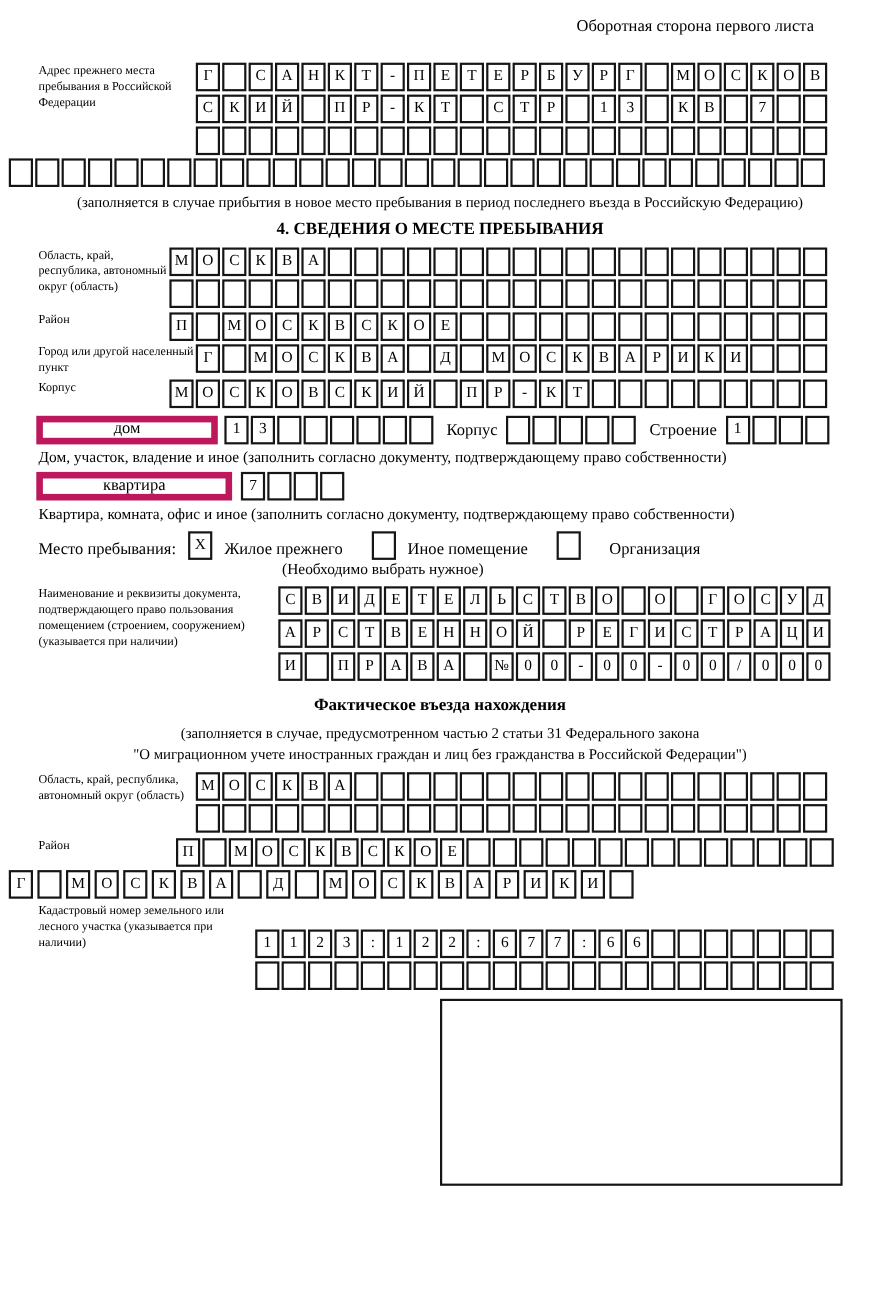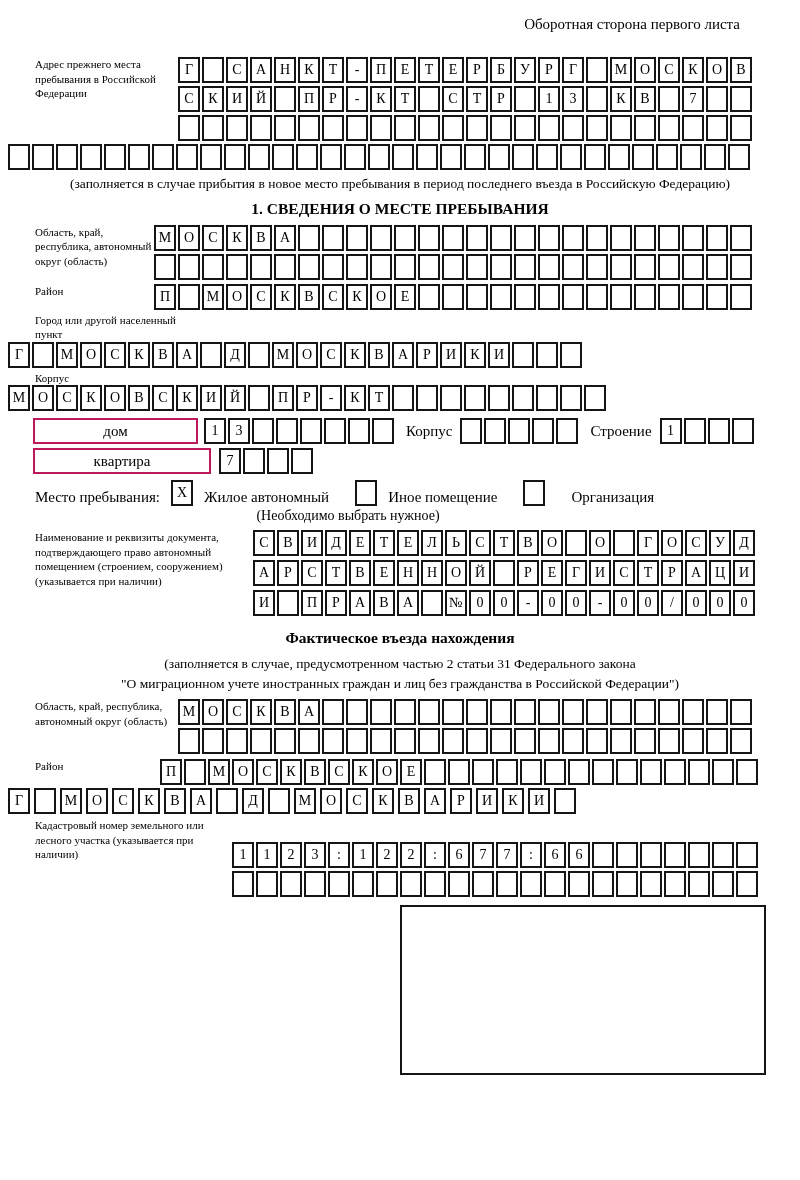--- a/index.html
+++ b/index.html
@@ -20,24 +20,24 @@
         display:flex;align-items:center;justify-content:center;font-size:14px;line-height:1;
         font-family:"Liberation Serif","DejaVu Serif",serif;}
   .fullrow{margin-top:3px;}
 
   .note{font-size:13.5px;line-height:1.3;}
   .center{text-align:center;}
   .note-top{margin-top:5px;}
   .sec-title{margin-top:7px;text-align:center;font-size:15.5px;font-weight:bold;}
 
   .mt24{margin-top:24px;} .mt7{margin-top:7px;} .mt6{margin-top:6px;} .mt5{margin-top:5px;}
-  .mt4{margin-top:4px;} .mt3{margin-top:3px;flex-direction:column;} .mt8{margin-top:8px;} .mt2{margin-top:2px;}
+  .mt4{margin-top:4px;} .mt3{margin-top:3px;} .mt8{margin-top:8px;} .mt2{margin-top:2px;}
 
   .houserow{margin-left:25px;align-items:center;}
-  .widebox{box-sizing:border-box;height:26px;border:2px solid #be185d;display:flex;
+  .widebox{box-sizing:border-box;height:26px;border:6px solid #be185d;display:flex;
            align-items:center;justify-content:center;font-size:15px;}
   .wb-house{width:165px;margin-right:6px;}
   .wb-apt{width:178px;margin-right:8px;}
   .inline-lbl{font-size:15px;padding:0 8px 0 12px;line-height:26px;}
   .left-note{margin-left:27px;font-size:14px;}
 
   .stayrow{margin-left:27px;margin-top:6px;align-items:flex-end;font-size:15px;}
   .stayrow .gap{display:inline-block;width:11px;}
   .stayrow .gap-l{display:inline-block;width:26px;}
   .choose-note{margin-top:2px;margin-left:90px;width:500px;text-align:center;font-size:14px;}
@@ -166,21 +166,21 @@
       <span class="cell"></span>
       <span class="cell"></span>
       <span class="cell"></span>
       <span class="cell"></span>
       <span class="cell"></span>
       <span class="cell"></span>
       <span class="cell"></span>
     </div>
   <div class="note center note-top">(заполняется в случае прибытия в новое место пребывания в период последнего въезда в Российскую Федерацию)</div>
 
-  <div class="sec-title">1. СВЕДЕНИЯ О МЕСТЕ ПРЕБЫВАНИЯ</div>
+  <div class="sec-title">4. СВЕДЕНИЯ О МЕСТЕ ПРЕБЫВАНИЯ</div>
 
   <div class="frow mt7">
     <div class="lbl w119">Область, край, республика, автономный округ (область)</div>
     <div class="cellcol">
       <div class="cells">
           <span class="cell">М</span>
           <span class="cell">О</span>
           <span class="cell">С</span>
           <span class="cell">К</span>
           <span class="cell">В</span>
@@ -348,50 +348,52 @@
         <span class="cell"></span>
       </div>
     <div class="inline-lbl">Строение</div>
     <div class="cells">
         <span class="cell">1</span>
         <span class="cell"></span>
         <span class="cell"></span>
         <span class="cell"></span>
       </div>
   </div>
+  <div class="left-note mt5">Дом, участок, владение и иное (заполнить согласно документу, подтверждающему право собственности)</div>
 
   <div class="frow mt4 houserow">
     <div class="widebox wb-apt">квартира</div>
     <div class="cells">
         <span class="cell">7</span>
         <span class="cell"></span>
         <span class="cell"></span>
         <span class="cell"></span>
       </div>
   </div>
+  <div class="left-note mt6">Квартира, комната, офис и иное (заполнить согласно документу, подтверждающему право собственности)</div>
 
   <div class="frow stayrow">
     <span>Место пребывания:</span>
     <span class="gap"></span>
     <span class="cell">X</span>
     <span class="gap"></span>
-    <span>Жилое автономный</span>
+    <span>Жилое прежнего</span>
     <span class="gap-l"></span>
     <span class="cell"></span>
     <span class="gap"></span>
     <span>Иное помещение</span>
     <span class="gap-l"></span>
     <span class="cell"></span>
     <span class="gap-l"></span>
     <span>Организация</span>
   </div>
   <div class="choose-note">(Необходимо выбрать нужное)</div>
 
   <div class="frow mt6">
-    <div class="lbl w218">Наименование и реквизиты документа, подтверждающего право автономный помещением (строением, сооружением) (указывается при наличии)</div>
+    <div class="lbl w218">Наименование и реквизиты документа, подтверждающего право пользования помещением (строением, сооружением) (указывается при наличии)</div>
     <div class="cellcol g4">
       <div class="cells">
           <span class="cell">С</span>
           <span class="cell">В</span>
           <span class="cell">И</span>
           <span class="cell">Д</span>
           <span class="cell">Е</span>
           <span class="cell">Т</span>
           <span class="cell">Е</span>
           <span class="cell">Л</span>

